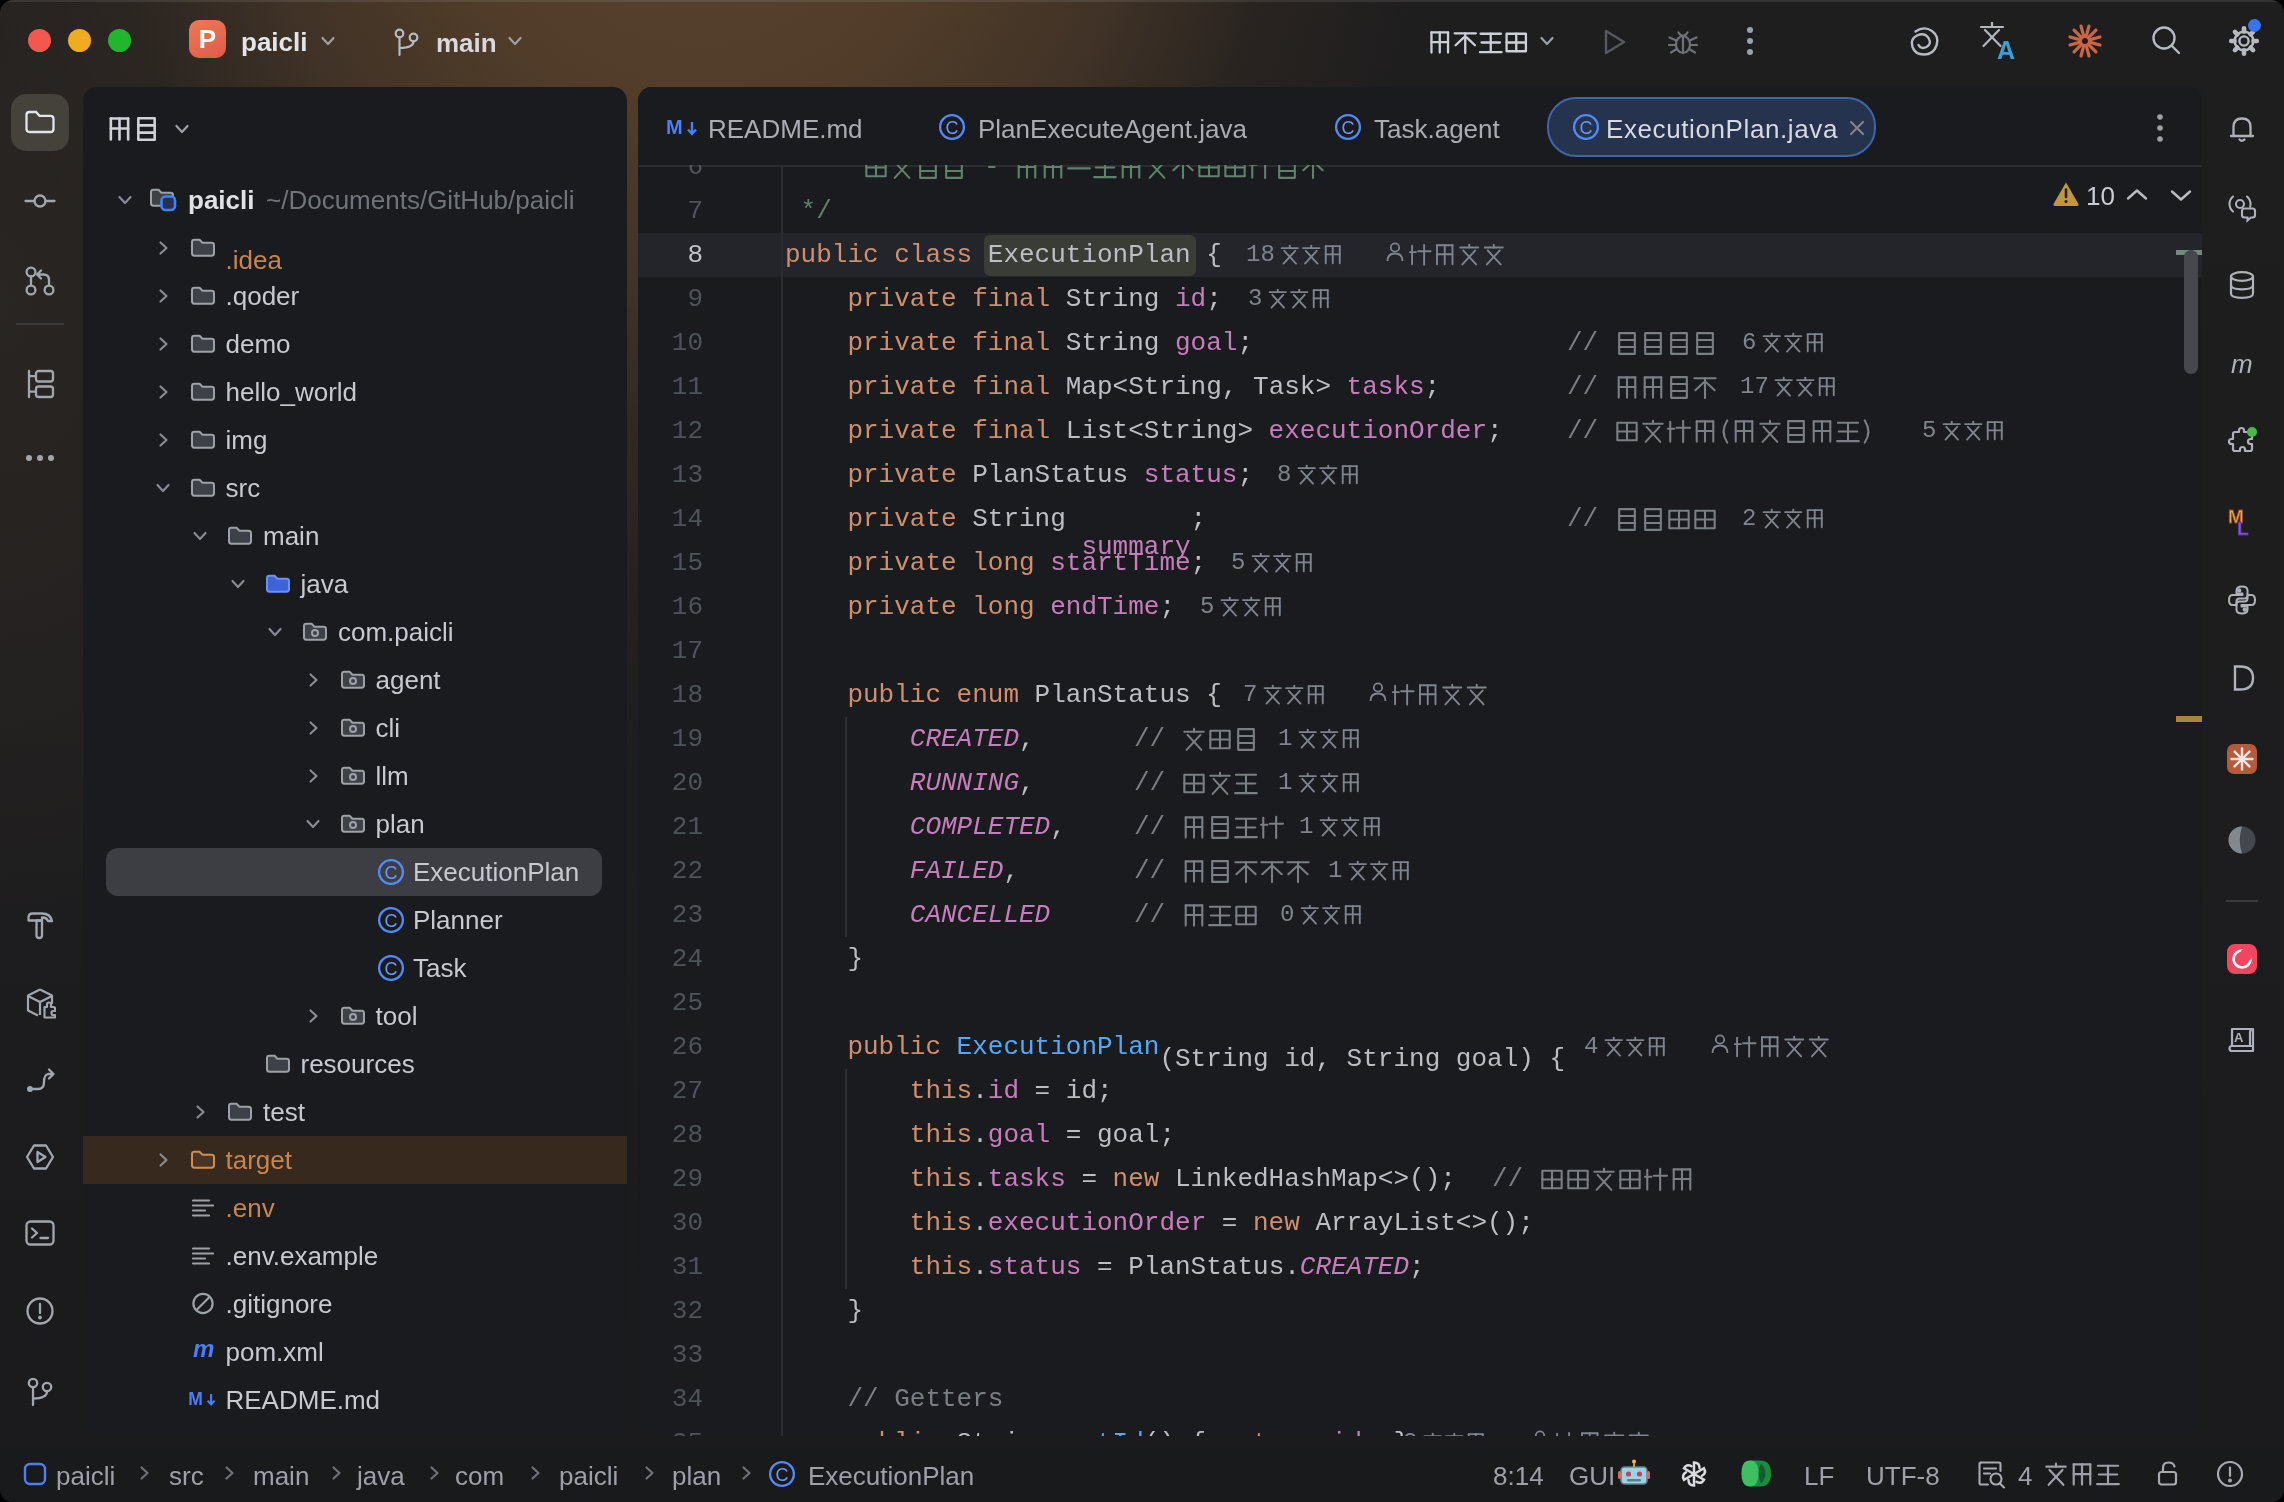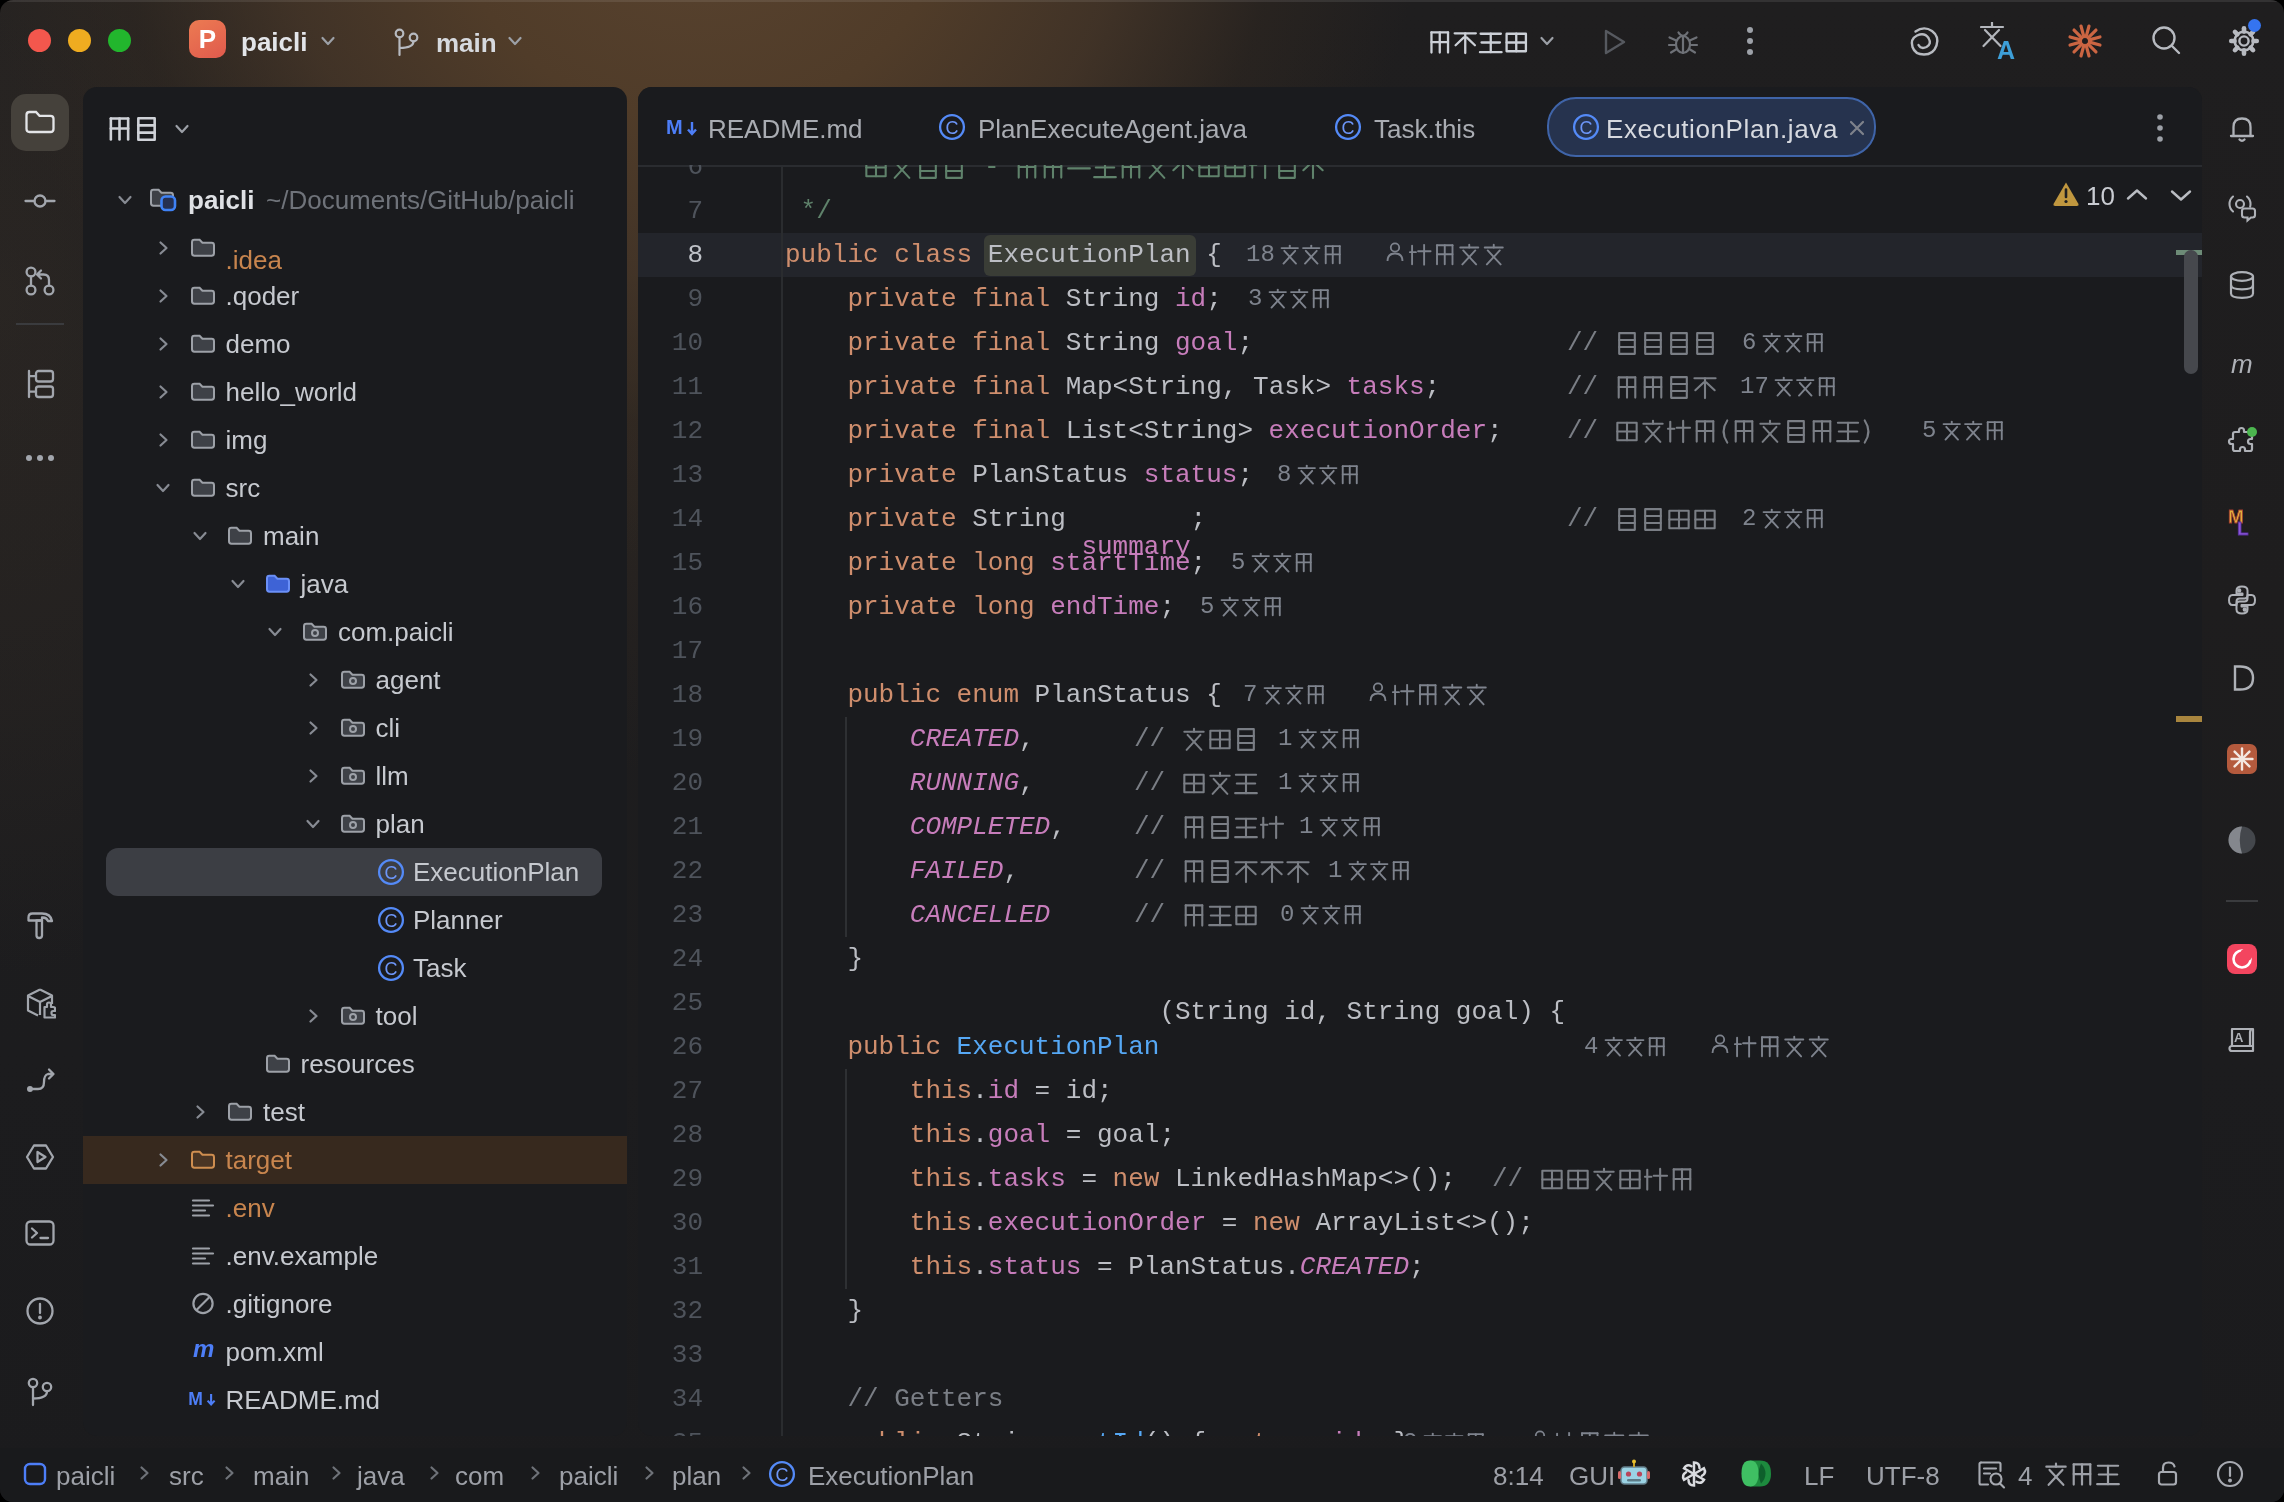--- a/index.html
+++ b/index.html
@@ -1097,21 +1097,21 @@
             <path transform="translate(44.00 3) scale(19.5)" d="M0.14 0.06 V0.94" vector-effect="non-scaling-stroke"></path>
             <path transform="translate(44.00 3) scale(19.5)" d="M0.86 0.06 V0.94" vector-effect="non-scaling-stroke"></path>
             <path transform="translate(44.00 3) scale(19.5)" d="M0.14 0.06 H0.86" vector-effect="non-scaling-stroke"></path>
             <path transform="translate(44.00 3) scale(19.5)" d="M0.14 0.48 H0.86" vector-effect="non-scaling-stroke"></path>
             <path transform="translate(44.00 3) scale(19.5)" d="M0.5 0.06 V0.94" vector-effect="non-scaling-stroke"></path>
           </g>
         </svg>
         <span class="cd t" style="left:847.4px;top:937px">}</span>
         <span class="cd k" style="left:847.4px;top:1025px">public</span>
         <span class="cd m" style="left:956.6px;top:1025px">ExecutionPlan</span>
-        <span class="cd t" style="left:1159.4px;top:990px">(String id, String goal) {</span>
+        <span class="cd t" style="left:1159.4px;top:1037px">(String id, String goal) {</span>
         <span class="hint" style="left:1584.0px;top:1027px">4</span>
         <svg class="abs" style="left:1603.0px;top:1034.2px" width="68" height="25.5" viewBox="0 0 68 25.5">
           <g stroke="#7e838d" stroke-width="1.9" fill="none" stroke-linecap="round" stroke-linejoin="round">
             <path transform="translate(1.00 3) scale(19.5)" d="M0.08 0.16 H0.92" vector-effect="non-scaling-stroke"></path>
             <path transform="translate(1.00 3) scale(19.5)" d="M0.5 0.03 V0.16" vector-effect="non-scaling-stroke"></path>
             <path transform="translate(1.00 3) scale(19.5)" d="M0.18 0.95 L0.78 0.3" vector-effect="non-scaling-stroke"></path>
             <path transform="translate(1.00 3) scale(19.5)" d="M0.22 0.3 L0.82 0.95" vector-effect="non-scaling-stroke"></path>
             <path transform="translate(22.50 3) scale(19.5)" d="M0.08 0.16 H0.92" vector-effect="non-scaling-stroke"></path>
             <path transform="translate(22.50 3) scale(19.5)" d="M0.5 0.03 V0.16" vector-effect="non-scaling-stroke"></path>
             <path transform="translate(22.50 3) scale(19.5)" d="M0.18 0.95 L0.78 0.3" vector-effect="non-scaling-stroke"></path>
@@ -1267,21 +1267,21 @@
         <span class="ut" style="left:708px;top:113px;color:#a9acb2">README.md</span>
         <svg class="abs" style="left:938px;top:113px" width="28" height="28" viewBox="0 0 28 28">
           <circle cx="14.0" cy="14.0" r="11.9" fill="none" stroke="#548af7" stroke-width="2.3"></circle>
           <text x="14.0" y="20.5" text-anchor="middle" font-family="Liberation Sans" font-size="18" fill="#6d96f8">C</text>
         </svg>
         <span class="ut" style="left:978px;top:113px;color:#a9acb2">PlanExecuteAgent.java</span>
         <svg class="abs" style="left:1334px;top:113px" width="28" height="28" viewBox="0 0 28 28">
           <circle cx="14.0" cy="14.0" r="11.9" fill="none" stroke="#548af7" stroke-width="2.3"></circle>
           <text x="14.0" y="20.5" text-anchor="middle" font-family="Liberation Sans" font-size="18" fill="#6d96f8">C</text>
         </svg>
-        <span class="ut" style="left:1374px;top:113px;color:#a9acb2">Task.this</span>
+        <span class="ut" style="left:1374px;top:113px;color:#a9acb2">Task.agent</span>
         <div class="abs" style="left:1547px;top:97px;width:329px;height:60px;border-radius:29px;background:#26334e;border:2px solid #3f64a8;box-sizing:border-box"></div>
         <svg class="abs" style="left:1572px;top:113px" width="28" height="28" viewBox="0 0 28 28">
           <circle cx="14.0" cy="14.0" r="11.9" fill="none" stroke="#548af7" stroke-width="2.3"></circle>
           <text x="14.0" y="20.5" text-anchor="middle" font-family="Liberation Sans" font-size="18" fill="#6d96f8">C</text>
         </svg>
         <span class="ut" style="left:1606px;top:113px;color:#d6d9df;letter-spacing:0.6px">ExecutionPlan.java</span>
         <svg class="abs" style="left:1846px;top:117px" width="22" height="22" viewBox="0 0 22 22">
           <path d="M5 5 L17 17 M17 5 L5 17" stroke="#7e828b" stroke-width="2.2" stroke-linecap="round"></path>
         </svg>
         <svg class="abs" style="left:2152px;top:112px" width="16" height="32" viewBox="0 0 16 32">

